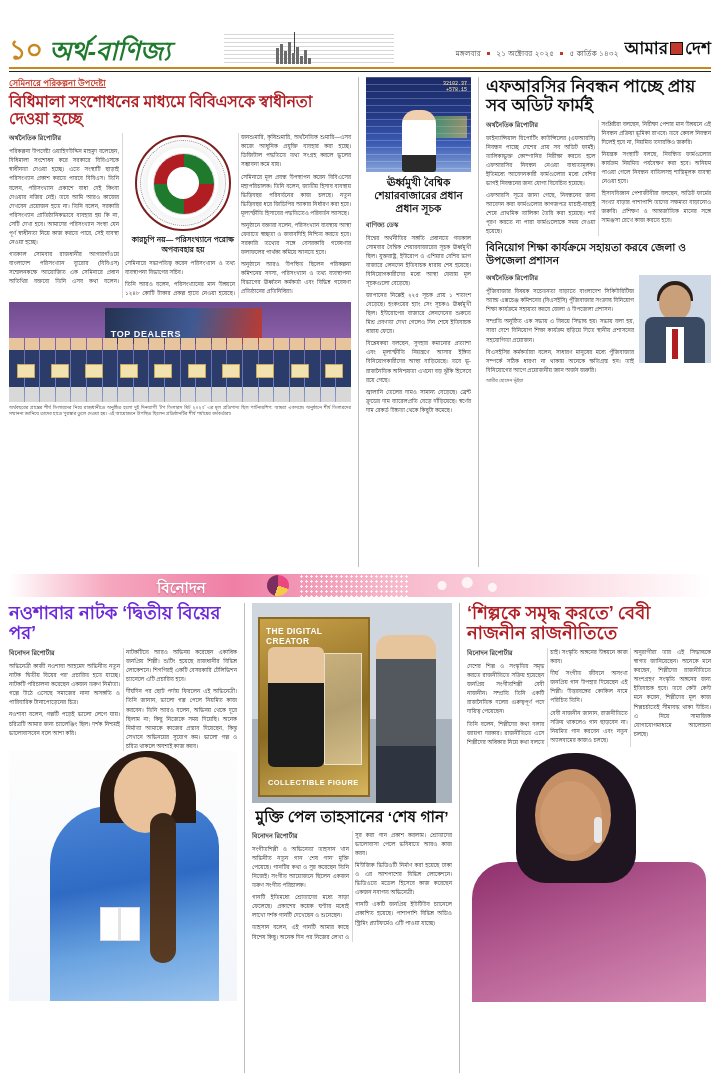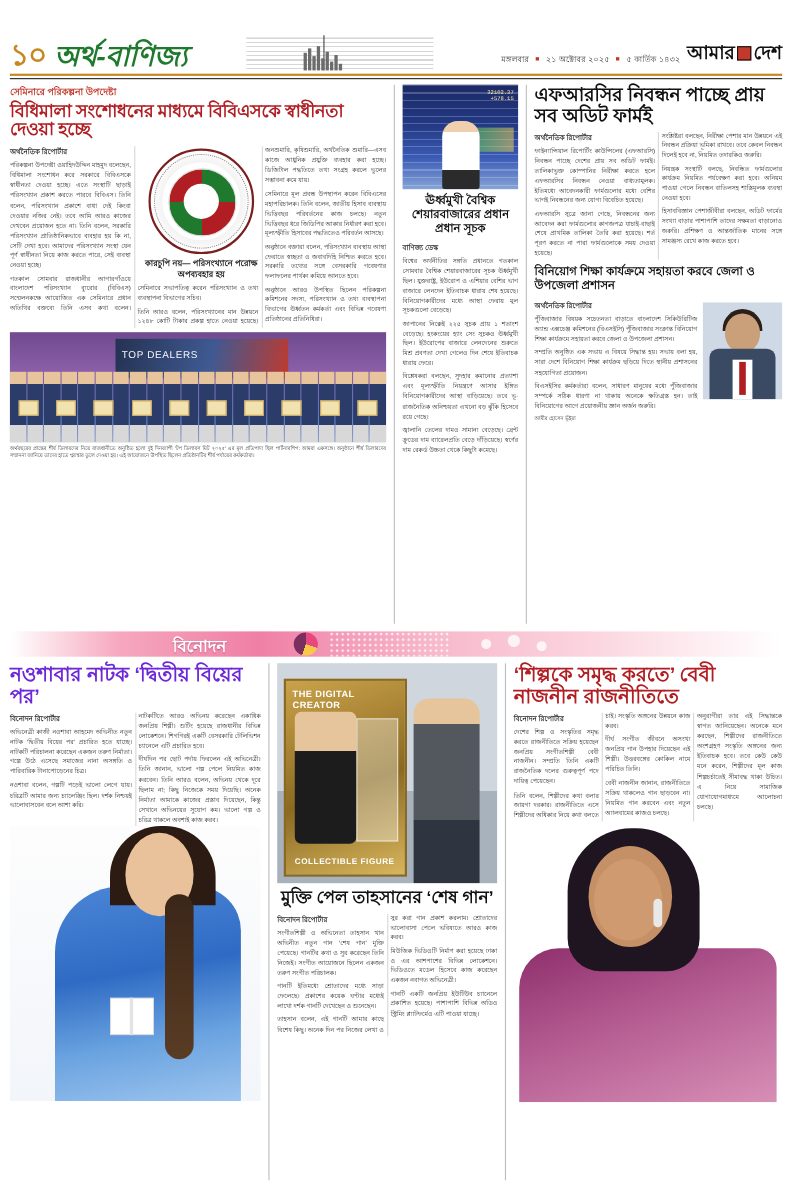--- a/index.html
+++ b/index.html
@@ -30,21 +30,21 @@
   .rule-gold{height:2px;background:#c9881f;margin-top:3px;}
   .rule-thin{height:1px;background:#222;margin-top:1.5px;}
 
   
   .top-area{display:flex;margin-top:5px;height:490px;}
   .col-left{width:342px;flex:0 0 342px;}
   .vr{width:1px;background:#bdbdbd;margin:0 7px;flex:0 0 1px;}
   .col-mid{width:105px;flex:0 0 105px;}
   .col-right{flex:1;}
 
-  .kicker{font-size:8.5px;color:#c0392b;font-weight:bold;margin-bottom:2px;}
+  .kicker{font-size:8.5px;color:#c0392b;font-weight:bold;margin-bottom:2px;text-decoration:underline;}
   h1.head{font-size:16px;line-height:1.12;font-weight:bold;color:#b01e23;margin:0 0 5px;
           letter-spacing:-.3px;}
   h2.head2{font-size:17px;line-height:1.15;font-weight:bold;color:#111;margin:0 0 4px;}
   h3.subhead{font-size:10.5px;line-height:1.2;font-weight:bold;color:#111;margin:5px 0 7px;}
   .byline{font-size:6.4px;font-weight:bold;color:#333;margin-bottom:3px;}
 
   .body-col{font-size:5.6px;line-height:1.62;color:#2a2a2a;text-align:justify;
             hyphens:auto;word-break:break-word;}
   .body-col p{margin:0 0 3px;}
 
@@ -78,22 +78,22 @@
   .mid-photo .greenline{position:absolute;left:54px;right:4px;bottom:34px;height:22px;
      background:linear-gradient(90deg,rgba(40,200,90,.55),rgba(255,220,80,.5));}
   .photo-cap-c{font-size:10.5px;font-weight:bold;text-align:center;line-height:1.25;
                margin-top:4px;color:#111;}
 
   
   .group-photo{width:100%;height:100px;margin:4px 0 3px;position:relative;overflow:hidden;
      background:linear-gradient(180deg,#6f4a8e 0%,#8a5fa8 35%,#5d77b8 75%,#8fa2cf 100%);}
   .group-photo .banner{position:absolute;left:28%;top:6px;width:46%;height:36px;
      background:linear-gradient(100deg,#20314f,#3c5a92 55%,#c0392b 100%);opacity:.95;}
-  .group-photo .banner b{position:absolute;left:6px;top:9px;color:#fff;font-size:9px;
-     letter-spacing:.6px;font-weight:normal;}
+  .group-photo .banner b{position:absolute;left:6px;top:21px;color:#fff;font-size:9px;
+     letter-spacing:.6px;font-weight:bold;}
   .group-photo .people{position:absolute;left:0;right:0;bottom:0;height:64px;display:flex;gap:1px;}
   .group-photo .people span{flex:1;background:linear-gradient(180deg,#e8c49d 0 18%,#2b3c6b 18% 76%,#d8d8d8 76% 100%);}
   .group-photo .cert{position:absolute;bottom:26px;left:0;right:0;height:12px;display:flex;
      justify-content:space-around;}
   .group-photo .cert i{display:block;width:16px;height:12px;background:#f2e2b0;border:1px solid #c8a85c;}
   .photo-caption{font-size:4.6px;line-height:1.45;color:#333;text-align:justify;margin-top:2px;}
 
   
   .portrait{width:72px;height:88px;float:right;margin:2px 0 3px 5px;overflow:hidden;
      background:linear-gradient(180deg,#cfd9e6 0 100%);position:relative;}

